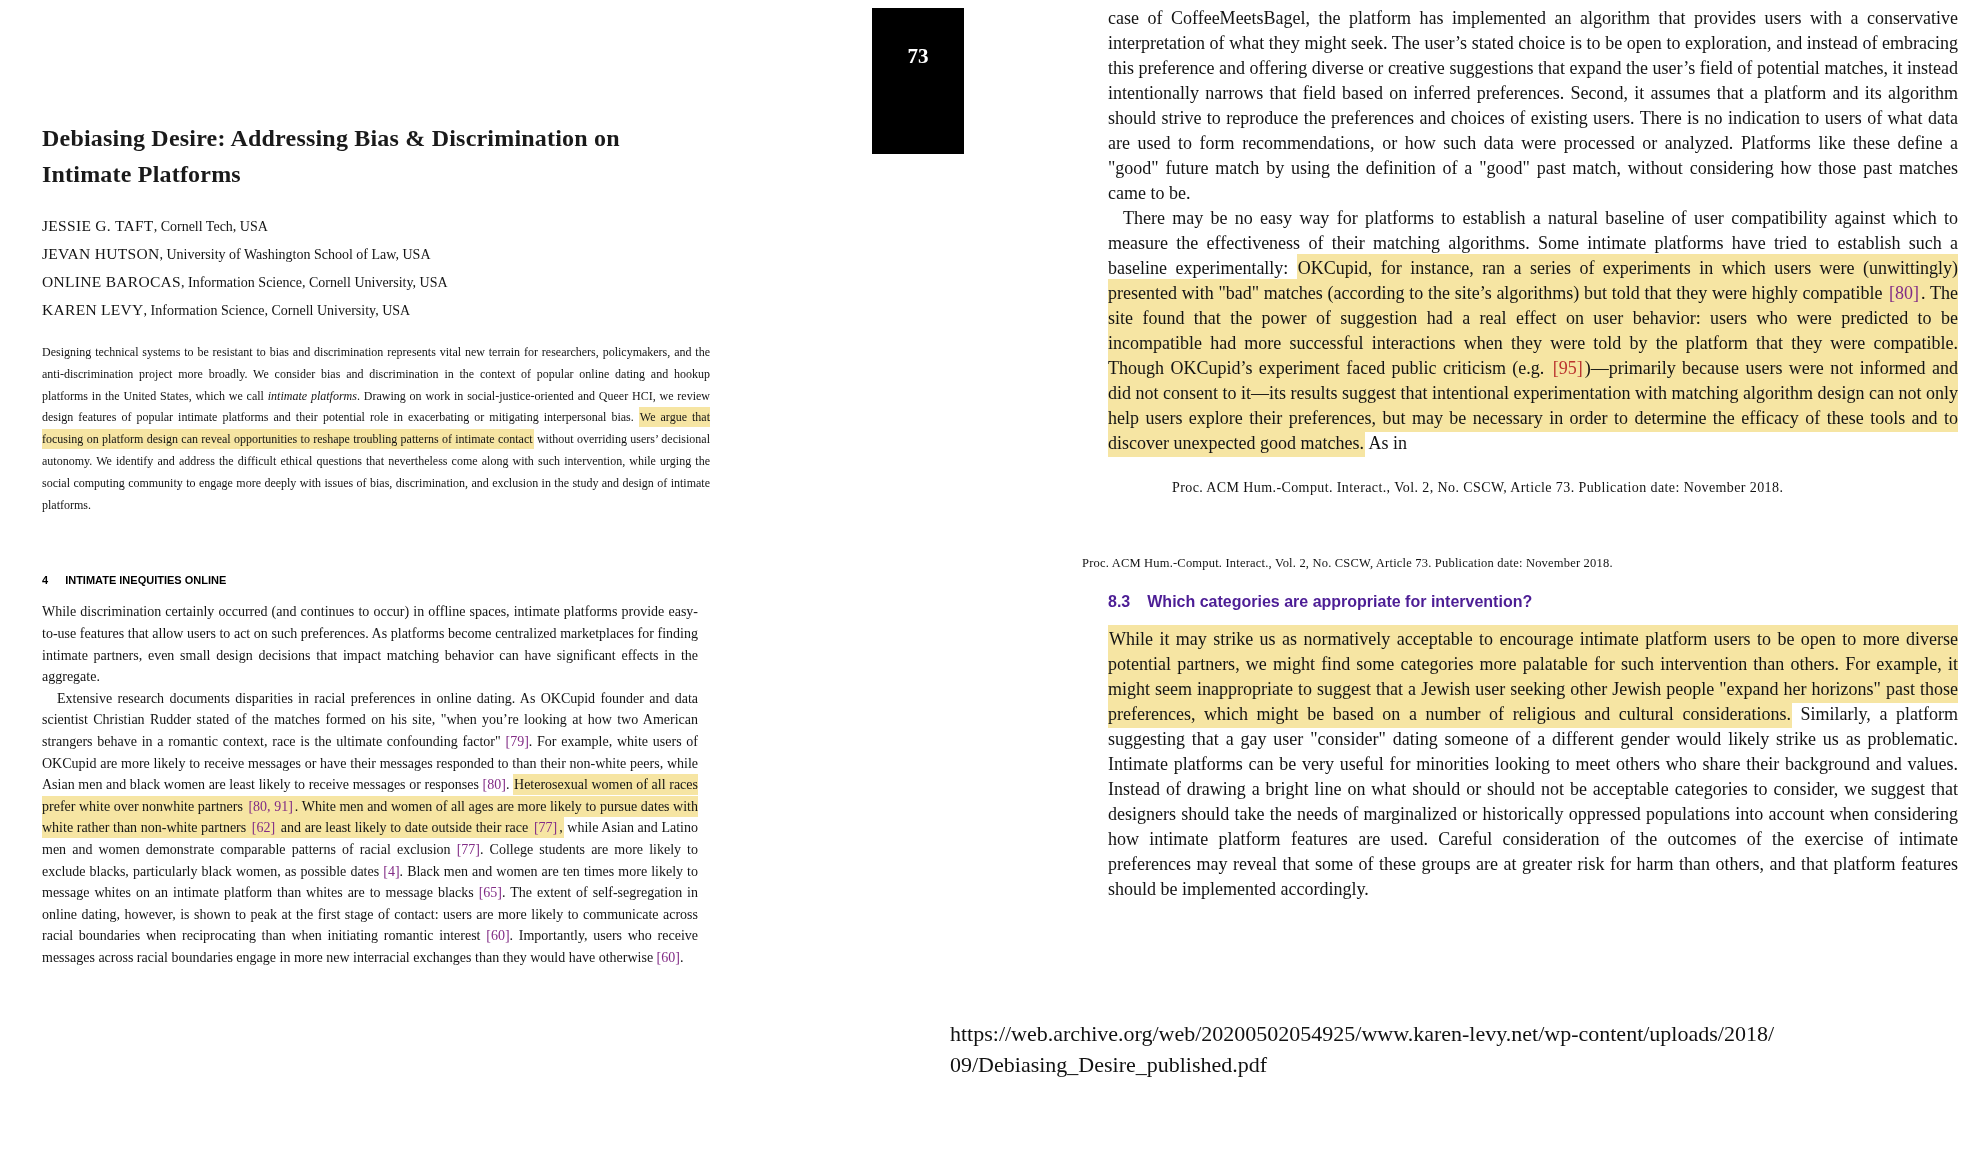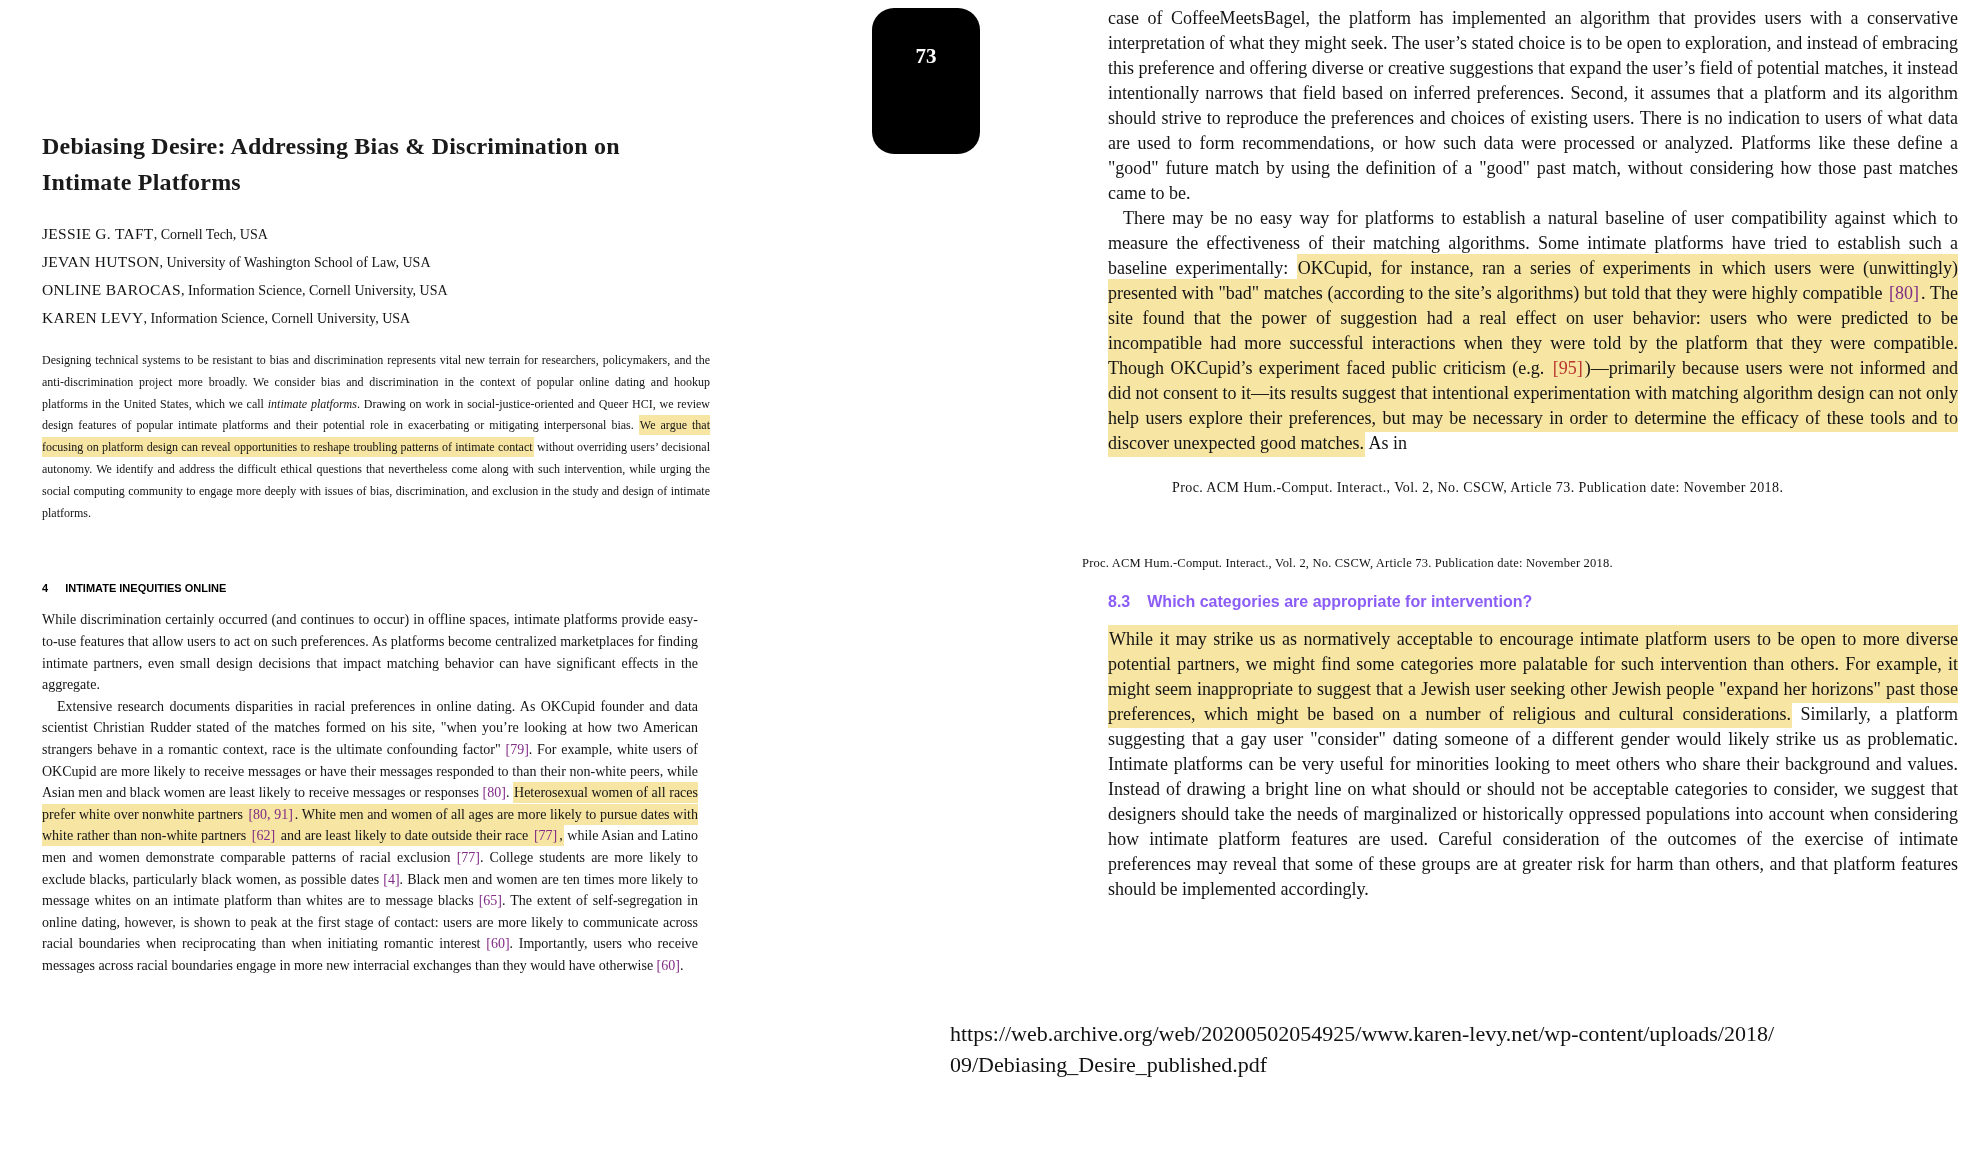--- a/index.html
+++ b/index.html
@@ -1,51 +1,51 @@
 <!DOCTYPE html>
 <html style="--highlight: #F6E5A3; --citation: #822C86; --citation_red: #BB342F;"><head>
 <meta charset="utf-8">
 <style>
   html,body { margin:0; padding:0; }
   body {
     width:1962px; height:1171px; position:relative; overflow:hidden;
     background:#ffffff; color:#131313;
     font-family:"Liberation Serif", serif;
   }
-  .left-col { position:absolute; left:42px; top:16px; width:668px; }
+  .left-col { position:absolute; left:42px; top:8px; width:668px; }
   .title {
     margin:112px 0 0 0; font-weight:bold; font-size:24px; line-height:36px;
     color:#1a1a1a; letter-spacing:0.2px;
   }
   .authors { margin-top:20px; }
   .author-line { font-size:14px; line-height:27px; white-space:nowrap; }
   .author-name { font-size:15.5px; letter-spacing:0.3px; }
   .abstract { margin:18px 0 0 0; font-size:12px; line-height:21.8px; text-align:justify; }
   .h2 {
     margin:58px 0 0 0; font-family:"Liberation Sans", sans-serif;
     font-weight:bold; font-size:11px; color:#000;
   }
   .sec-num { margin-right:17px; }
   .body-para { margin:15px 12px 0 0; font-size:14px; line-height:21.6px; text-align:justify; }
   .body-para.cont { margin-top:0; }
   .indent { text-indent:15px; }
 
-  .page-box { position:absolute; left:872px; top:8px; width:108px; height:146px; background:#000;border-radius:22px; }
+  .page-box { position:absolute; left:872px; top:8px; width:92px; height:146px; background:#000; }
   .page-box .page-num {
     display:block; text-align:center; margin-top:36px; color:#fff;
     font-weight:bold; font-size:21px;
   }
 
   .right-col { position:absolute; left:1108px; top:6px; width:850px; }
   .r-para { margin:0; font-size:18px; line-height:25px; text-align:justify; }
   .footer-line1 { margin:24px 0 0 64px; font-size:14px; letter-spacing:0.4px; white-space:nowrap; }
   .footer-line2 { margin:60px 0 0 -26px; font-size:12.5px; letter-spacing:0.2px; white-space:nowrap; }
   .h3 {
     margin:22px 0 0 0; font-family:"Liberation Sans", sans-serif;
-    font-weight:bold; font-size:16px; color:#8b5cf6;
+    font-weight:bold; font-size:16px; color:#4c1d95;
   }
   .r-para3 { margin-top:16px; }
 
   .url-block { position:absolute; left:950px; top:1018px; width:1000px; font-size:22px; line-height:31px; color:#111; }
 
   mark { background:var(--highlight); color:inherit; padding:3px 1px; }
   .r-para mark { padding:4px 1px; }
   .cite { color:var(--citation); }
   .cite-red { color:var(--citation_red); }
   .it { font-style:italic; }

